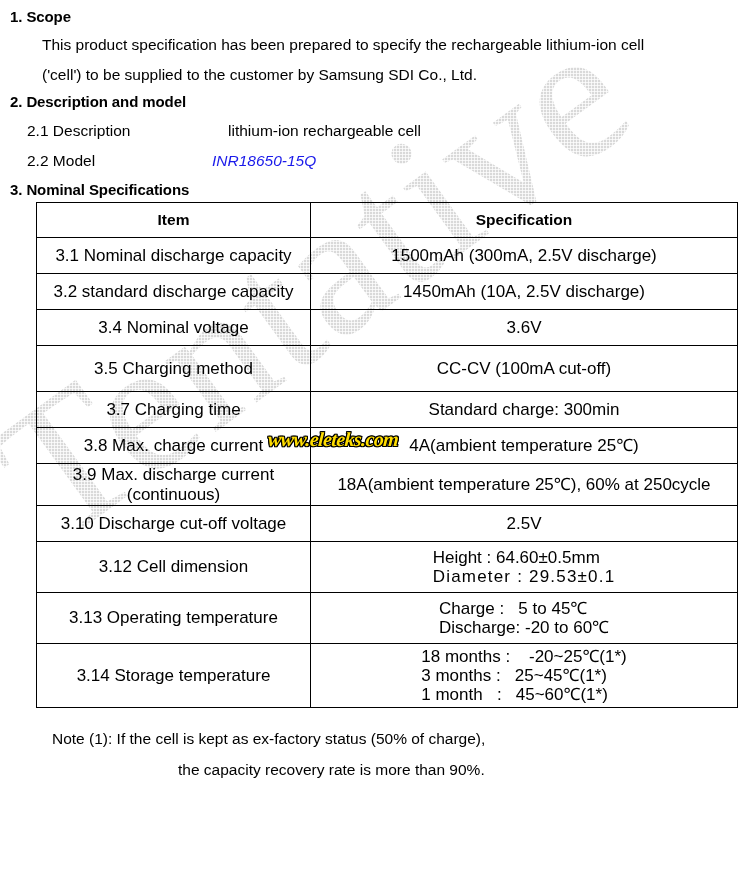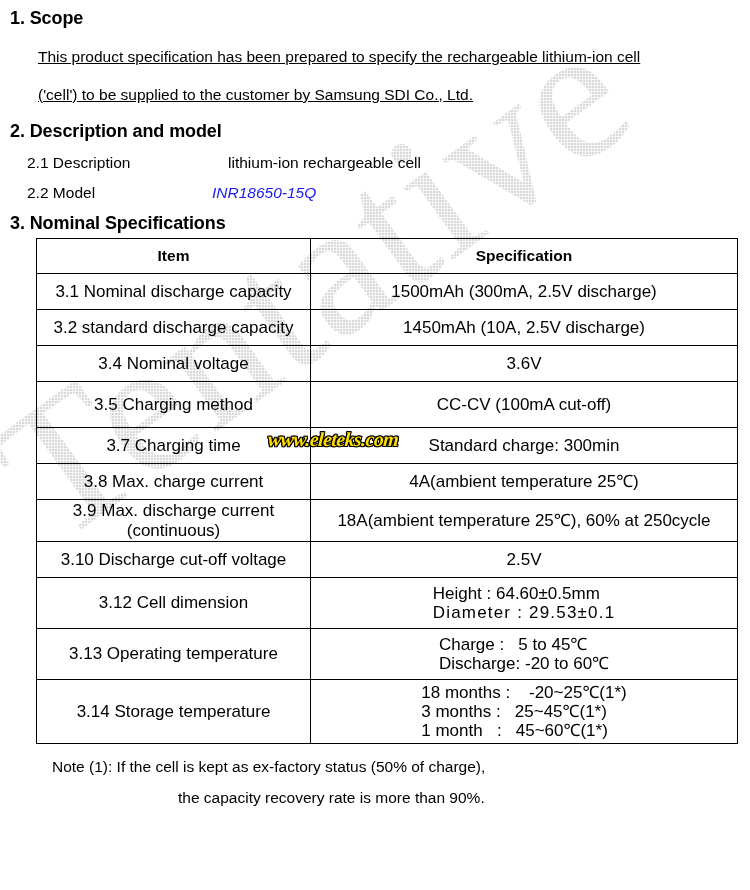--- a/index.html
+++ b/index.html
@@ -49,56 +49,55 @@
   }
 
   
   #doc {
     position: relative;
     z-index: 2;
     padding: 0;
   }
 
   .h-num {
-    font-size: 18px;
+    font-size: 15px;
     font-weight: bold;
     margin: 0;
     padding: 0 0 0 10px;
     letter-spacing: -0.1px;
   }
   #sec1-heading { padding-top: 8px; }
   #sec2-heading { padding-top: 11px; }
   #sec3-heading { padding-top: 11px; }
 
   .para {
     font-size: 15.5px;
-    padding-left: 30px;
-    margin: 8px;
+    padding-left: 42px;
+    margin: 0;
     line-height: 1.0;
-    text-decoration: underline;
   }
   #scope-line1 { padding-top: 12px; }
   #scope-line2 { padding-top: 14px; }
 
   .kv-row {
     display: flex;
     font-size: 15.5px;
     padding-left: 27px;
     margin: 0;
   }
   #desc-row { padding-top: 12px; gap: 16px; }
   #model-row { padding-top: 12px; }
   .kv-key { width: 185px; flex: 0 0 185px; }
   .kv-val { }
   .blue { color: #1a1aea; font-style: italic; }
 
   
   #spec-table {
     border-collapse: collapse;
-    margin: 4px 0 0 36px;
+    margin: 4px 0 8px 36px;
     width: 701px;
     table-layout: fixed;
     padding-left: 28px;
   }
   #spec-table td, #spec-table th {
     border: 1.4px solid #000000;
     text-align: center;
     vertical-align: middle;
     font-size: 17px;
     font-weight: normal;

